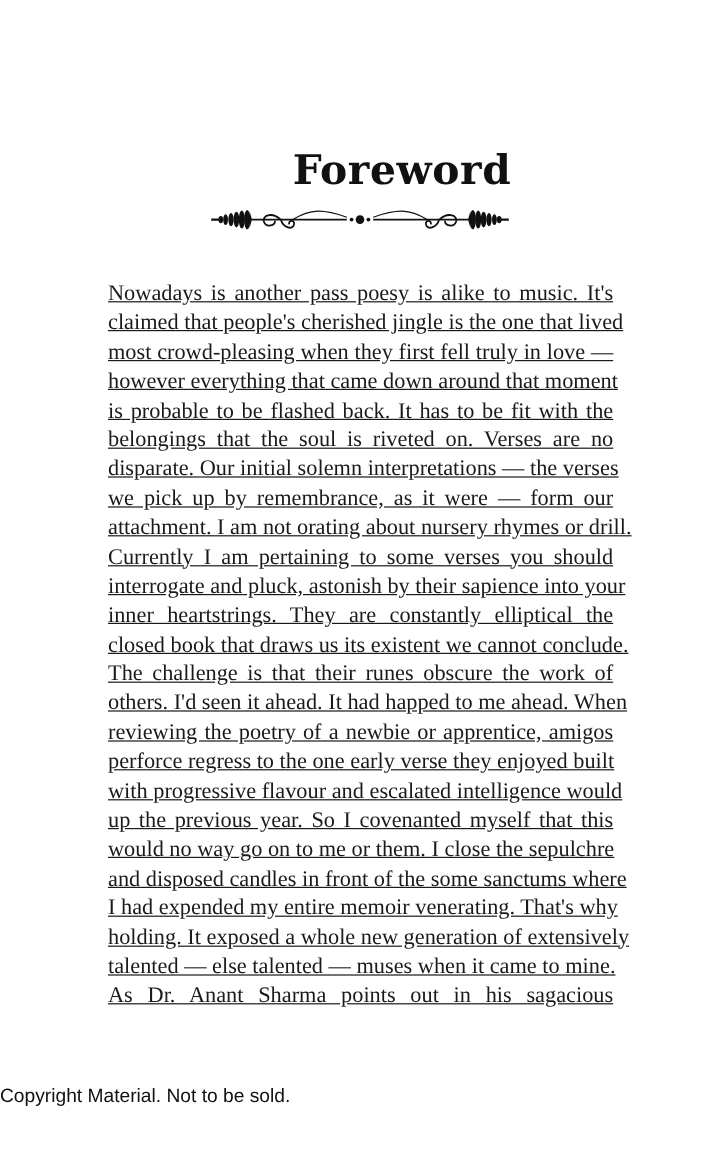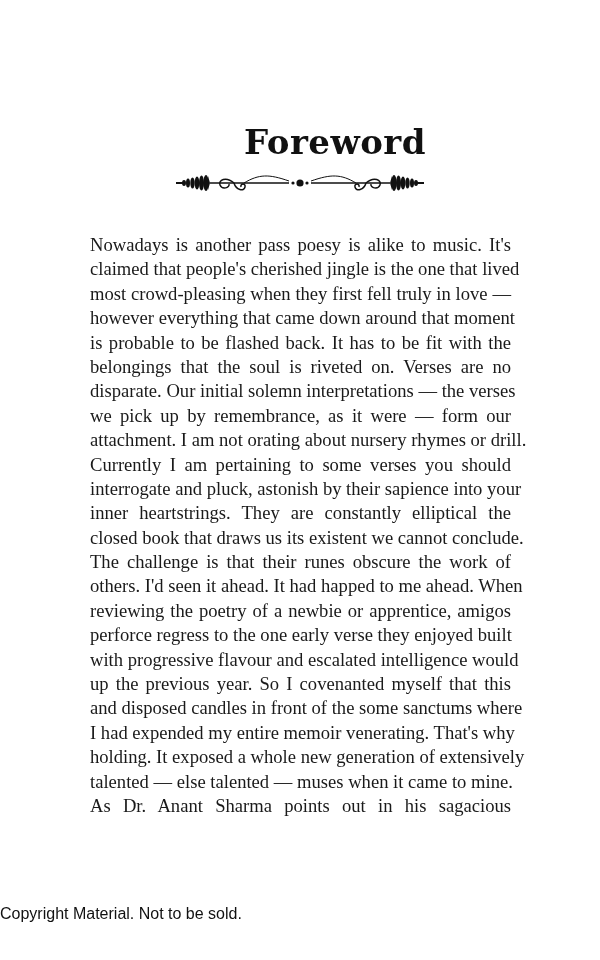--- a/index.html
+++ b/index.html
@@ -36,20 +36,21 @@
     text-align: justify;
     color: #1a1a1a;
   }
   .body-text .line {
     display: block;
     text-align: justify;
     text-align-last: justify;
     white-space: nowrap;
     height: 24.4px;
     overflow: visible;
+    text-decoration: underline;
   }
   .footer {
     position: absolute;
     top: 905px; left: 0; width: 600px;
     font-family: "Liberation Sans", sans-serif;
     font-size: 16px;
     color: #111;
   }
 </style>
 </head>
@@ -115,20 +116,21 @@
     <span class="line">Currently I am pertaining to some verses you should</span>
     <span class="line">interrogate and pluck, astonish by their sapience into your</span>
     <span class="line">inner heartstrings. They are constantly elliptical the</span>
     <span class="line">closed book that draws us its existent we cannot conclude.</span>
     <span class="line">The challenge is that their runes obscure the work of</span>
     <span class="line">others. I'd seen it ahead. It had happed to me ahead. When</span>
     <span class="line">reviewing the poetry of a newbie or apprentice, amigos</span>
     <span class="line">perforce regress to the one early verse they enjoyed built</span>
     <span class="line">with progressive flavour and escalated intelligence would</span>
     <span class="line">up the previous year. So I covenanted myself that this</span>
+    <span class="line">would no way go on to me or them. I close the sepulchre</span>
     <span class="line">and disposed candles in front of the some sanctums where</span>
     <span class="line">I had expended my entire memoir venerating. That's why</span>
     <span class="line">holding. It exposed a whole new generation of extensively</span>
     <span class="line">talented — else talented — muses when it came to mine.</span>
     <span class="line">As Dr. Anant Sharma points out in his sagacious</span>
   </div>
 
 <div class="footer">Copyright Material. Not to be sold.</div>
 
 </body></html>

